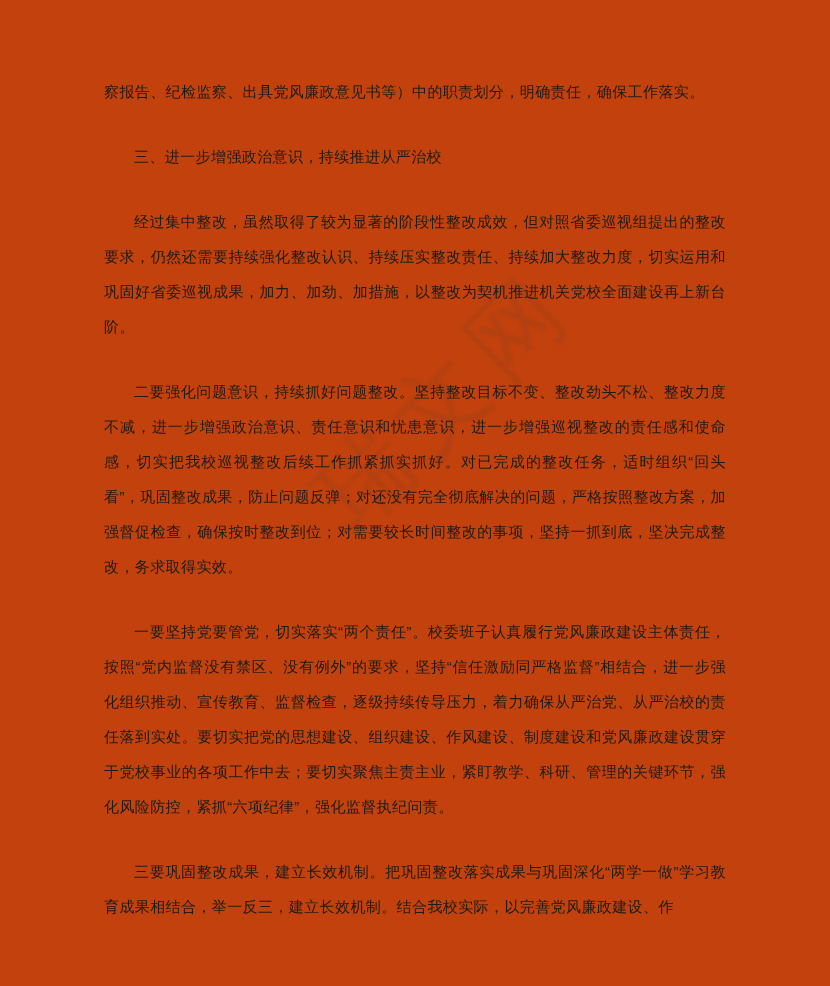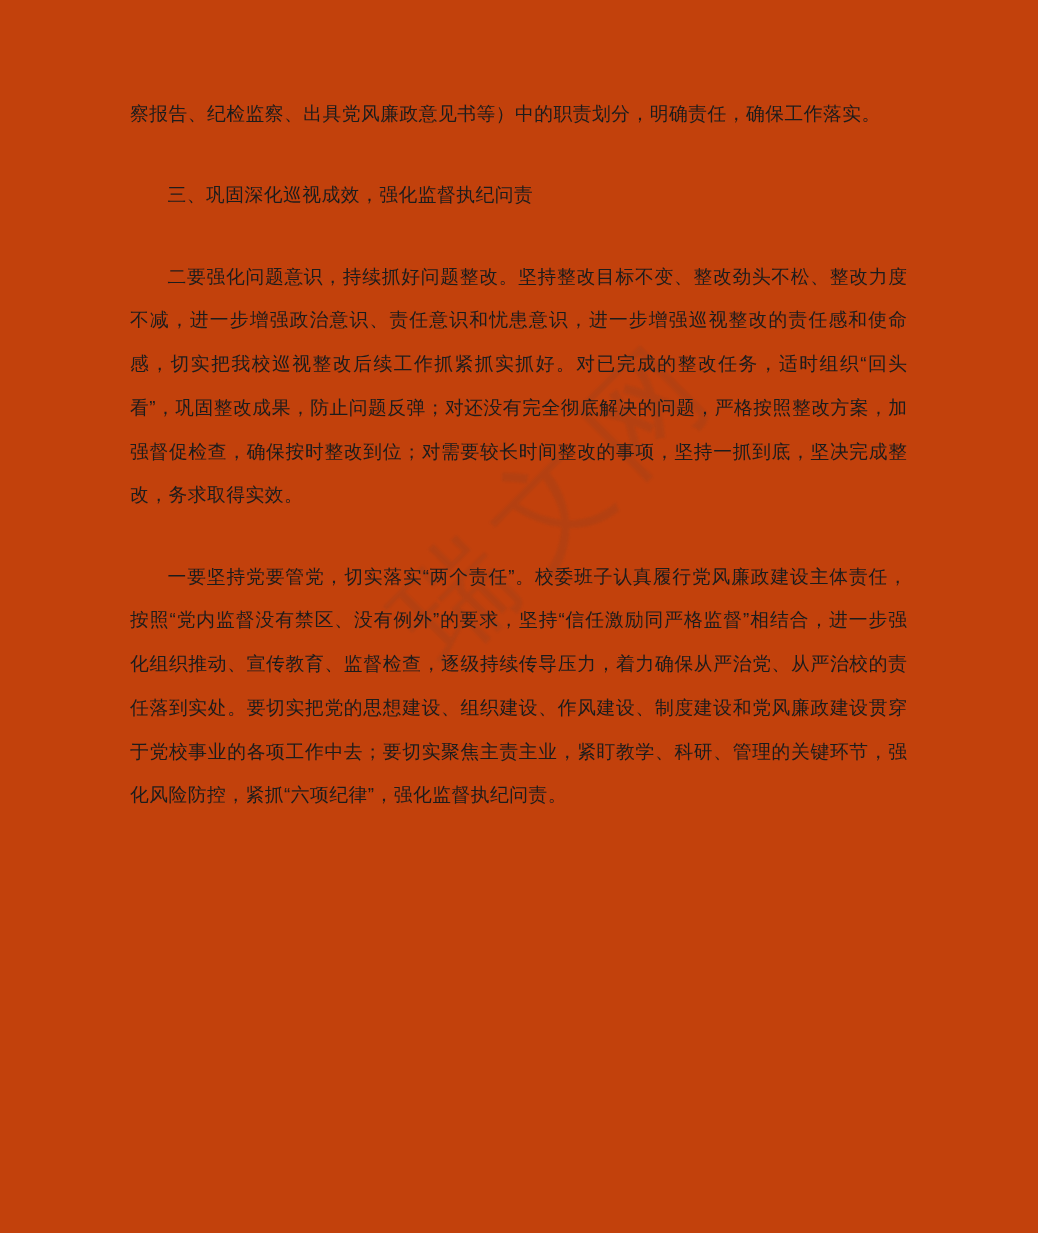--- a/index.html
+++ b/index.html
@@ -68,22 +68,24 @@
 
 <div class="page">
 
   <div class="watermark">
     <span class="watermark-text">瑞文网</span>
   </div>
 
   <div class="doc-body">
     <p class="para no-indent">察报告、纪检监察、出具党风廉政意见书等）中的职责划分，明确责任，确保工作落实。</p>
 
-    <p class="heading">三、巩固深化巡视成效，强化监督执纪问责</p>
+    <p class="heading">三、进一步增强政治意识，持续推进从严治校</p>
 
+    <p class="para">经过集中整改，虽然取得了较为显著的阶段性整改成效，但对照省委巡视组提出的整改要求，仍然还需要持续强化整改认识、持续压实整改责任、持续加大整改力度，切实运用和巩固好省委巡视成果，加力、加劲、加措施，以整改为契机推进机关党校全面建设再上新台阶。</p>
 
     <p class="para">二要强化问题意识，持续抓好问题整改。坚持整改目标不变、整改劲头不松、整改力度不减，进一步增强政治意识、责任意识和忧患意识，进一步增强巡视整改的责任感和使命感，切实把我校巡视整改后续工作抓紧抓实抓好。对已完成的整改任务，适时组织“回头看”，巩固整改成果，防止问题反弹；对还没有完全彻底解决的问题，严格按照整改方案，加强督促检查，确保按时整改到位；对需要较长时间整改的事项，坚持一抓到底，坚决完成整改，务求取得实效。</p>
 
     <p class="para">一要坚持党要管党，切实落实“两个责任”。校委班子认真履行党风廉政建设主体责任，按照“党内监督没有禁区、没有例外”的要求，坚持“信任激励同严格监督”相结合，进一步强化组织推动、宣传教育、监督检查，逐级持续传导压力，着力确保从严治党、从严治校的责任落到实处。要切实把党的思想建设、组织建设、作风建设、制度建设和党风廉政建设贯穿于党校事业的各项工作中去；要切实聚焦主责主业，紧盯教学、科研、管理的关键环节，强化风险防控，紧抓“六项纪律”，强化监督执纪问责。</p>
 
+    <p class="para">三要巩固整改成果，建立长效机制。把巩固整改落实成果与巩固深化“两学一做”学习教育成果相结合，举一反三，建立长效机制。结合我校实际，以完善党风廉政建设、作</p>
   </div>
 
 </div>
 
 </body></html>

